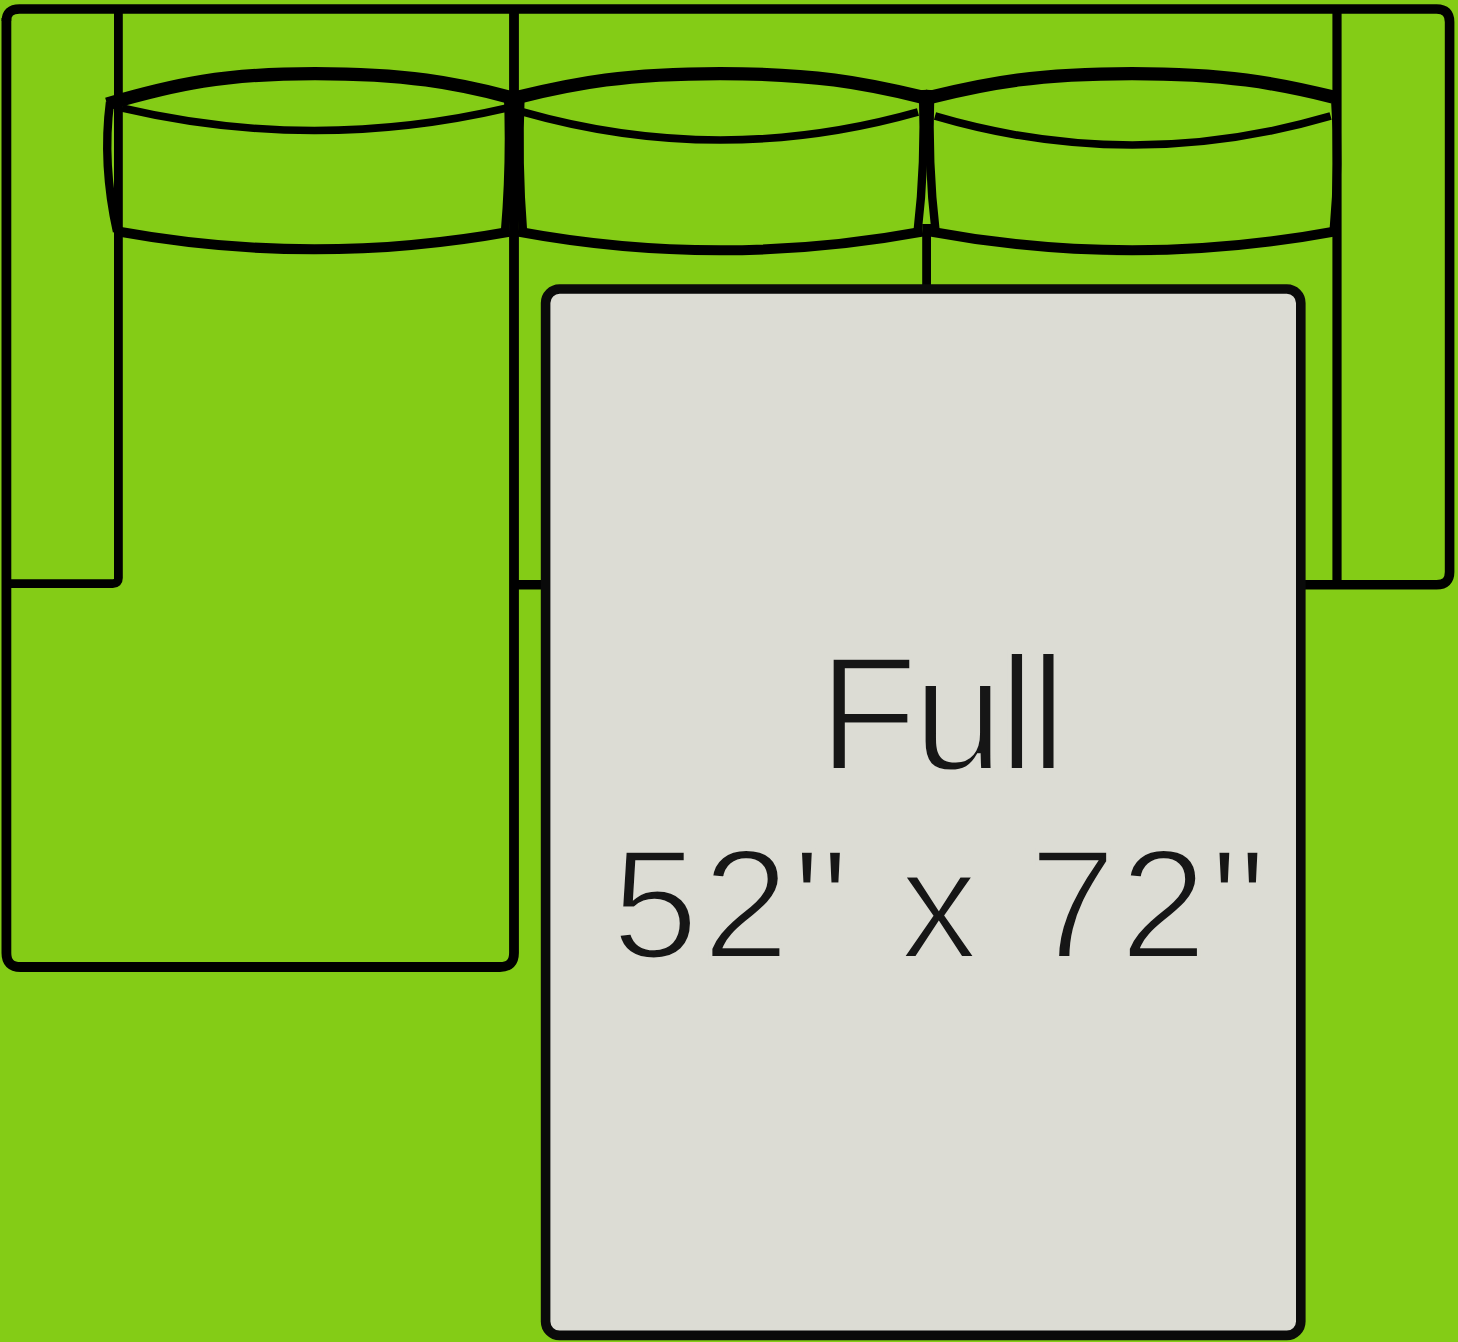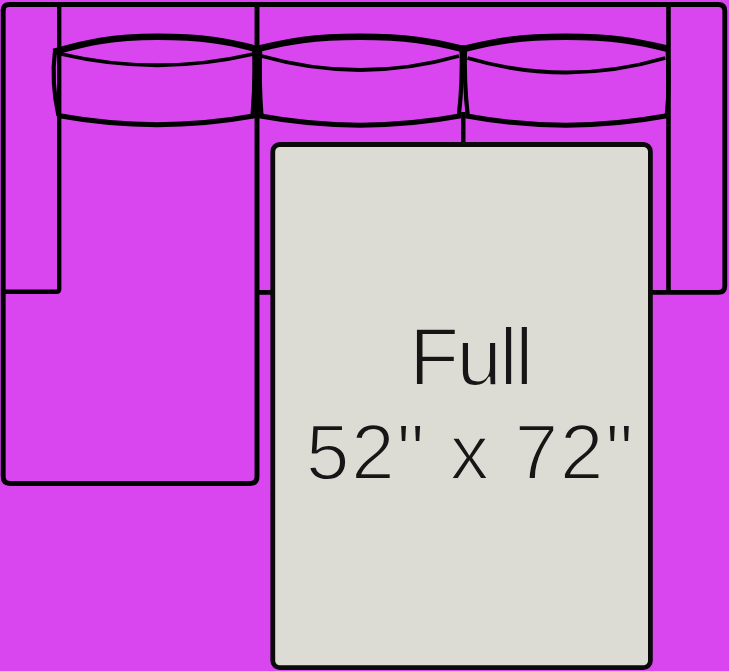--- a/index.html
+++ b/index.html
@@ -1,16 +1,16 @@
 <!DOCTYPE html>
 <html><head>
 <meta charset="utf-8">
 <style>
 html,body{margin:0;padding:0;background:#fff;}
-#stage{position:relative;width:729px;height:671px;background:#d946ef;overflow:hidden;}
+#stage{position:relative;width:729px;height:671px;background:#84cc16;overflow:hidden;}
 svg{display:block;}
 text{font-family:"Liberation Sans",sans-serif;}
 </style>
 </head>
 <body>
 <div id="stage">
 <svg width="729" height="671" viewBox="0 0 729 671" fill="none" stroke-linecap="butt">
 
 <path d="M 3.2,10.5 Q 3.2,4.5 9.7,4.5 H 718.3 Q 724.8,4.5 724.8,11 V 286 Q 724.8,292.4 718.3,292.4 H 259" stroke="#000" stroke-width="4.8"></path>
 

